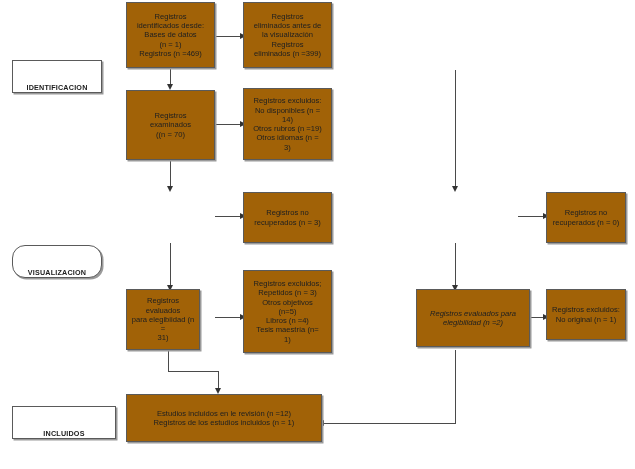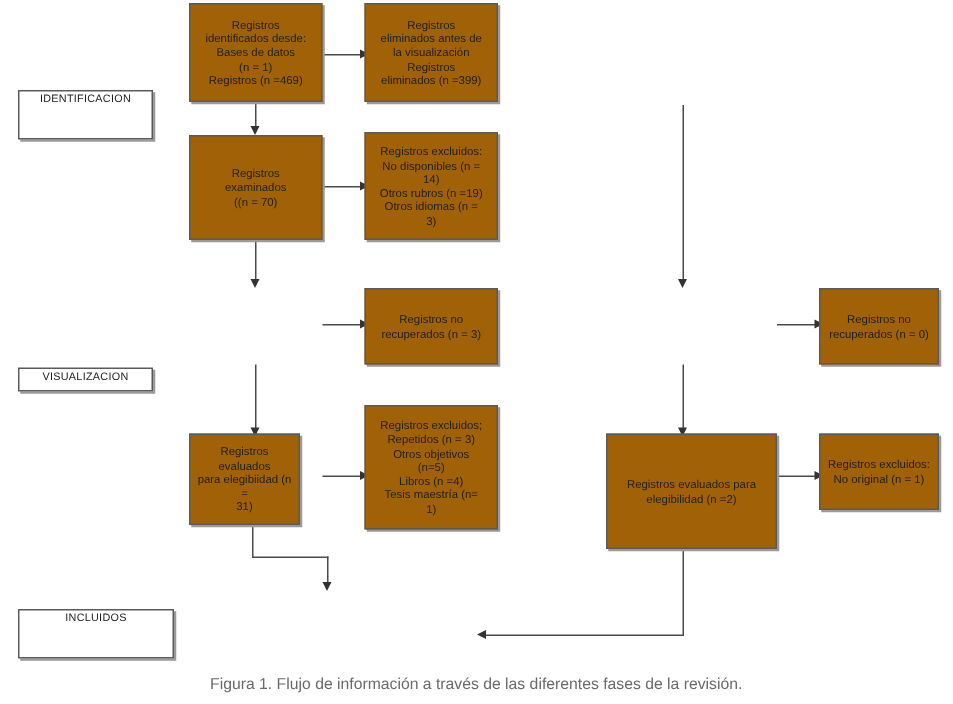--- a/index.html
+++ b/index.html
@@ -30,25 +30,26 @@
   }
   .box.shadowed{
     box-shadow:1.5px 1.5px 0 0 #9a9a9a;
   }
   .stage{
     position:absolute;
     box-sizing:border-box;
     border:1px solid #5a5a5a;
     box-shadow:1.5px 1.5px 0 0 #9a9a9a;
     background:#ffffff;
-    display:flex;align-items:flex-start;justify-content:center;
+    display:flex;align-items:flex-end;justify-content:center;
     font-size:7.2px;
     letter-spacing:.2px;
     color:#202020;
     z-index:3;
+    font-weight:bold;
   }
 
   
   .ln{position:absolute;background:#4a4a4a;z-index:1;}
   .lnh{height:1px;}
   .lnv{width:1px;}
   .arr{position:absolute;width:0;height:0;z-index:2;}
   .arr-r{border-top:3.5px solid transparent;border-bottom:3.5px solid transparent;border-left:6px solid #333;}
   .arr-l{border-top:3.5px solid transparent;border-bottom:3.5px solid transparent;border-right:6px solid #333;}
   .arr-d{border-left:3.5px solid transparent;border-right:3.5px solid transparent;border-top:6px solid #333;}
@@ -64,21 +65,21 @@
 </style>
 </head>
 <body>
 
 <div id="canvas">
 
   <div class="stage" style="left:12px;top:60px;width:90px;height:33px;">
     <span>IDENTIFICACION</span>
   </div>
 
-  <div class="stage" style="left:12px;top:245px;width:90px;height:16px;">
+  <div class="stage" style="left:12px;top:245px;width:90px;height:33px;border-radius:13px;">
     <span>VISUALIZACION</span>
   </div>
 
   <div class="stage" style="left:12px;top:406px;width:104px;height:33px;">
     <span>INCLUIDOS</span>
   </div>
 
   <div class="ln lnh" style="left:215px;top:36px;width:28px;"></div>
   <div class="arr arr-r" style="left:240px;top:32.5px;"></div>
 
@@ -158,22 +159,23 @@
 31)</div>
 
   <div class="box shadowed" style="left:243px;top:270px;width:89px;height:83px;">Registros excluidos;
 Repetidos (n = 3)
 Otros objetivos
 (n=5)
 Libros (n =4)
 Tesis maestría (n=
 1)</div>
 
-  <div class="box shadowed" style="left:404px;top:289px;width:114px;height:77px;">Registros evaluados para
+  <div class="box shadowed" style="left:416px;top:289px;width:114px;height:58px;font-style:italic;">Registros evaluados para
 elegibilidad (n =2)</div>
 
   <div class="box shadowed" style="left:546px;top:289px;width:80px;height:51px;">Registros excluidos:
 No original (n = 1)</div>
 
+  <div class="box shadowed" style="left:126px;top:394px;width:196px;height:48px;">Estudios incluidos en le revisión (n =12)
+Registros de los estudios incluidos (n = 1)</div>
 
-  <div class="caption">Figura 1. Flujo de información a través de las diferentes fases de la revisión.</div>
 
 </div>
 
 </body></html>

